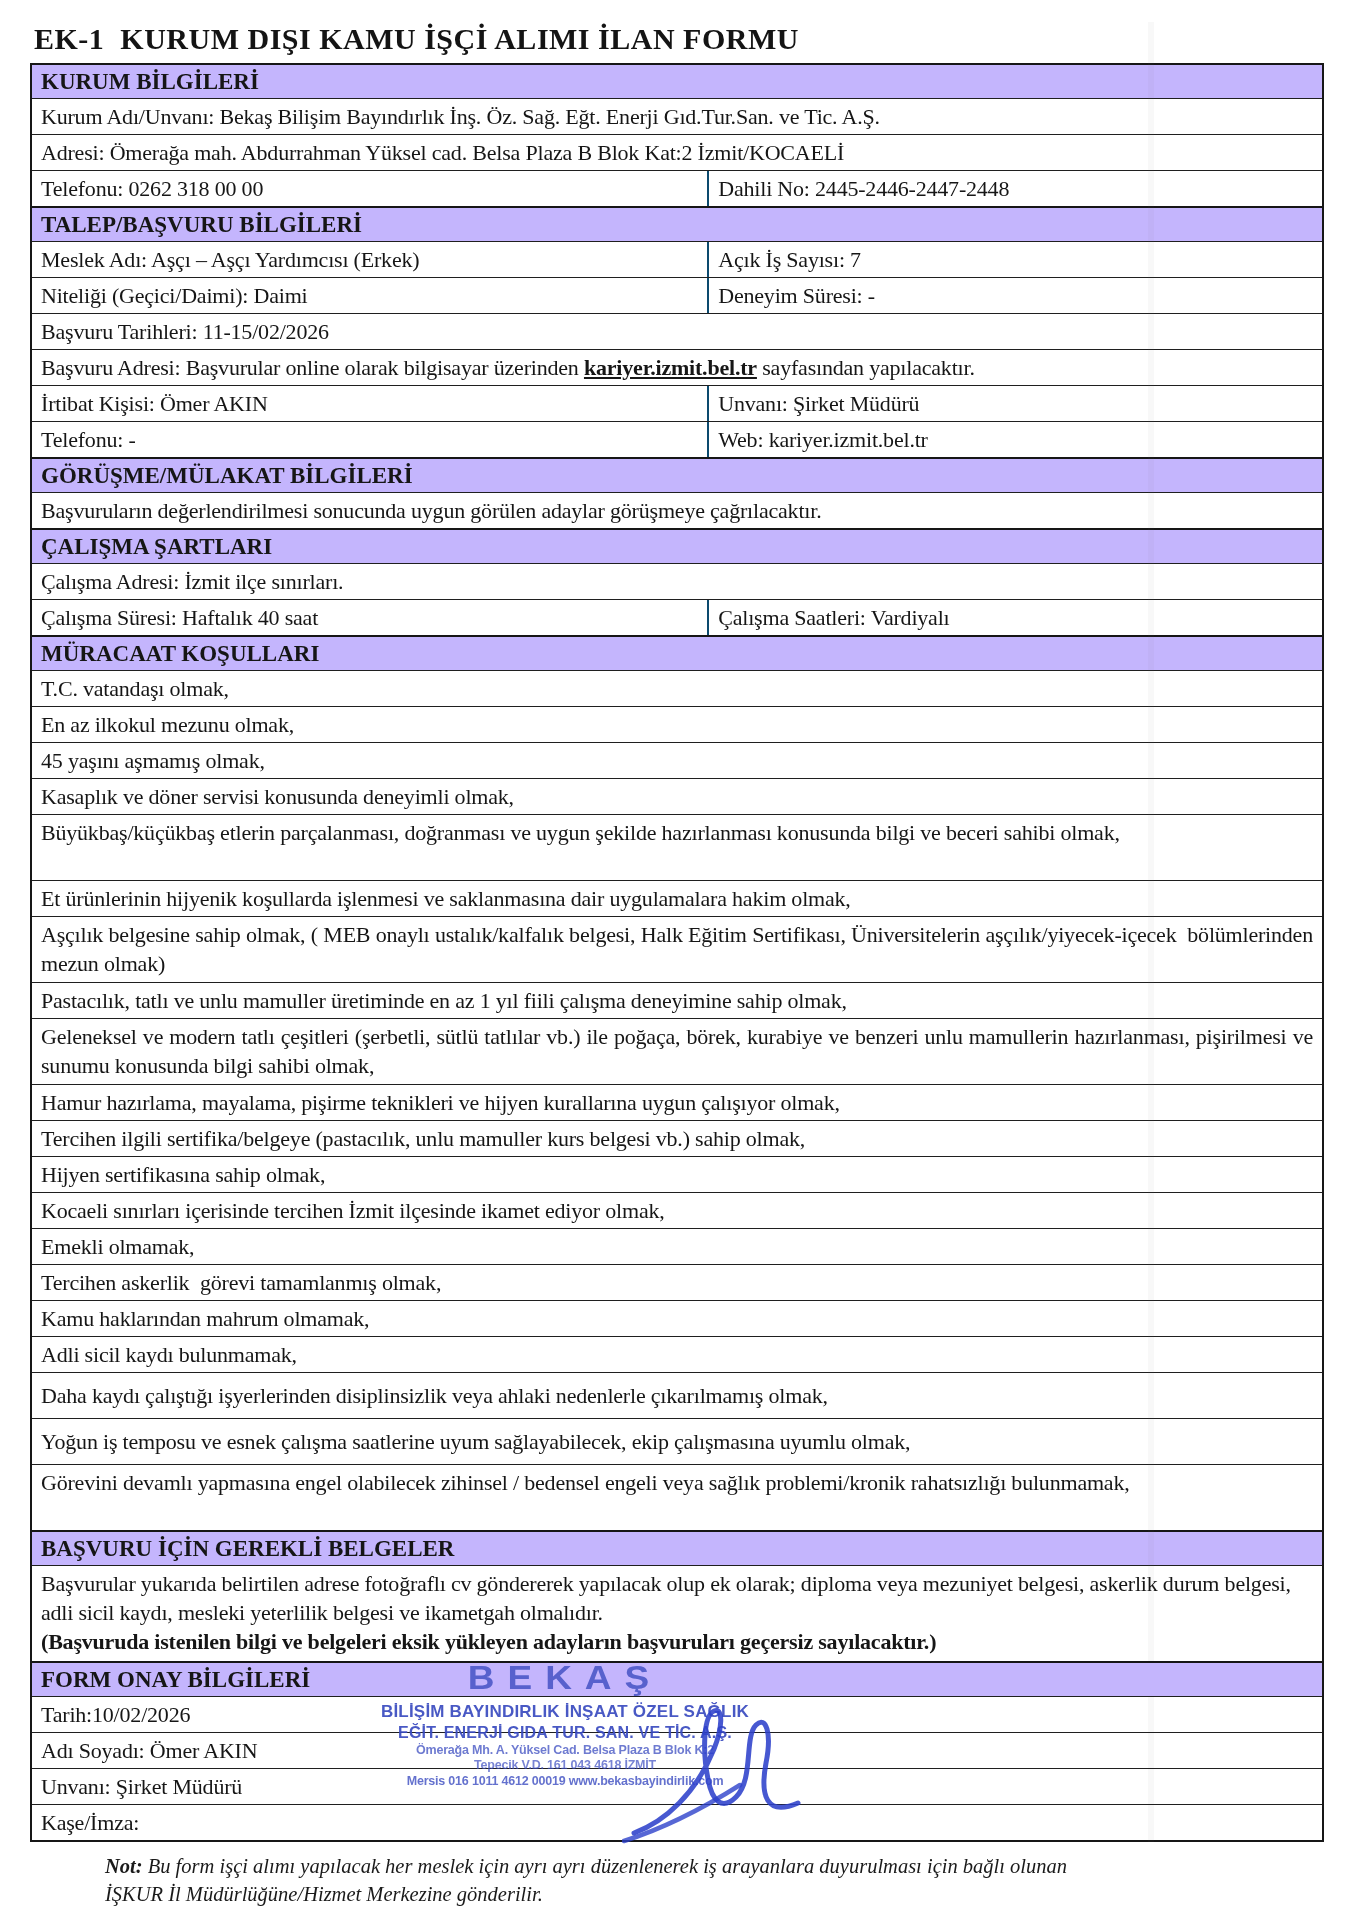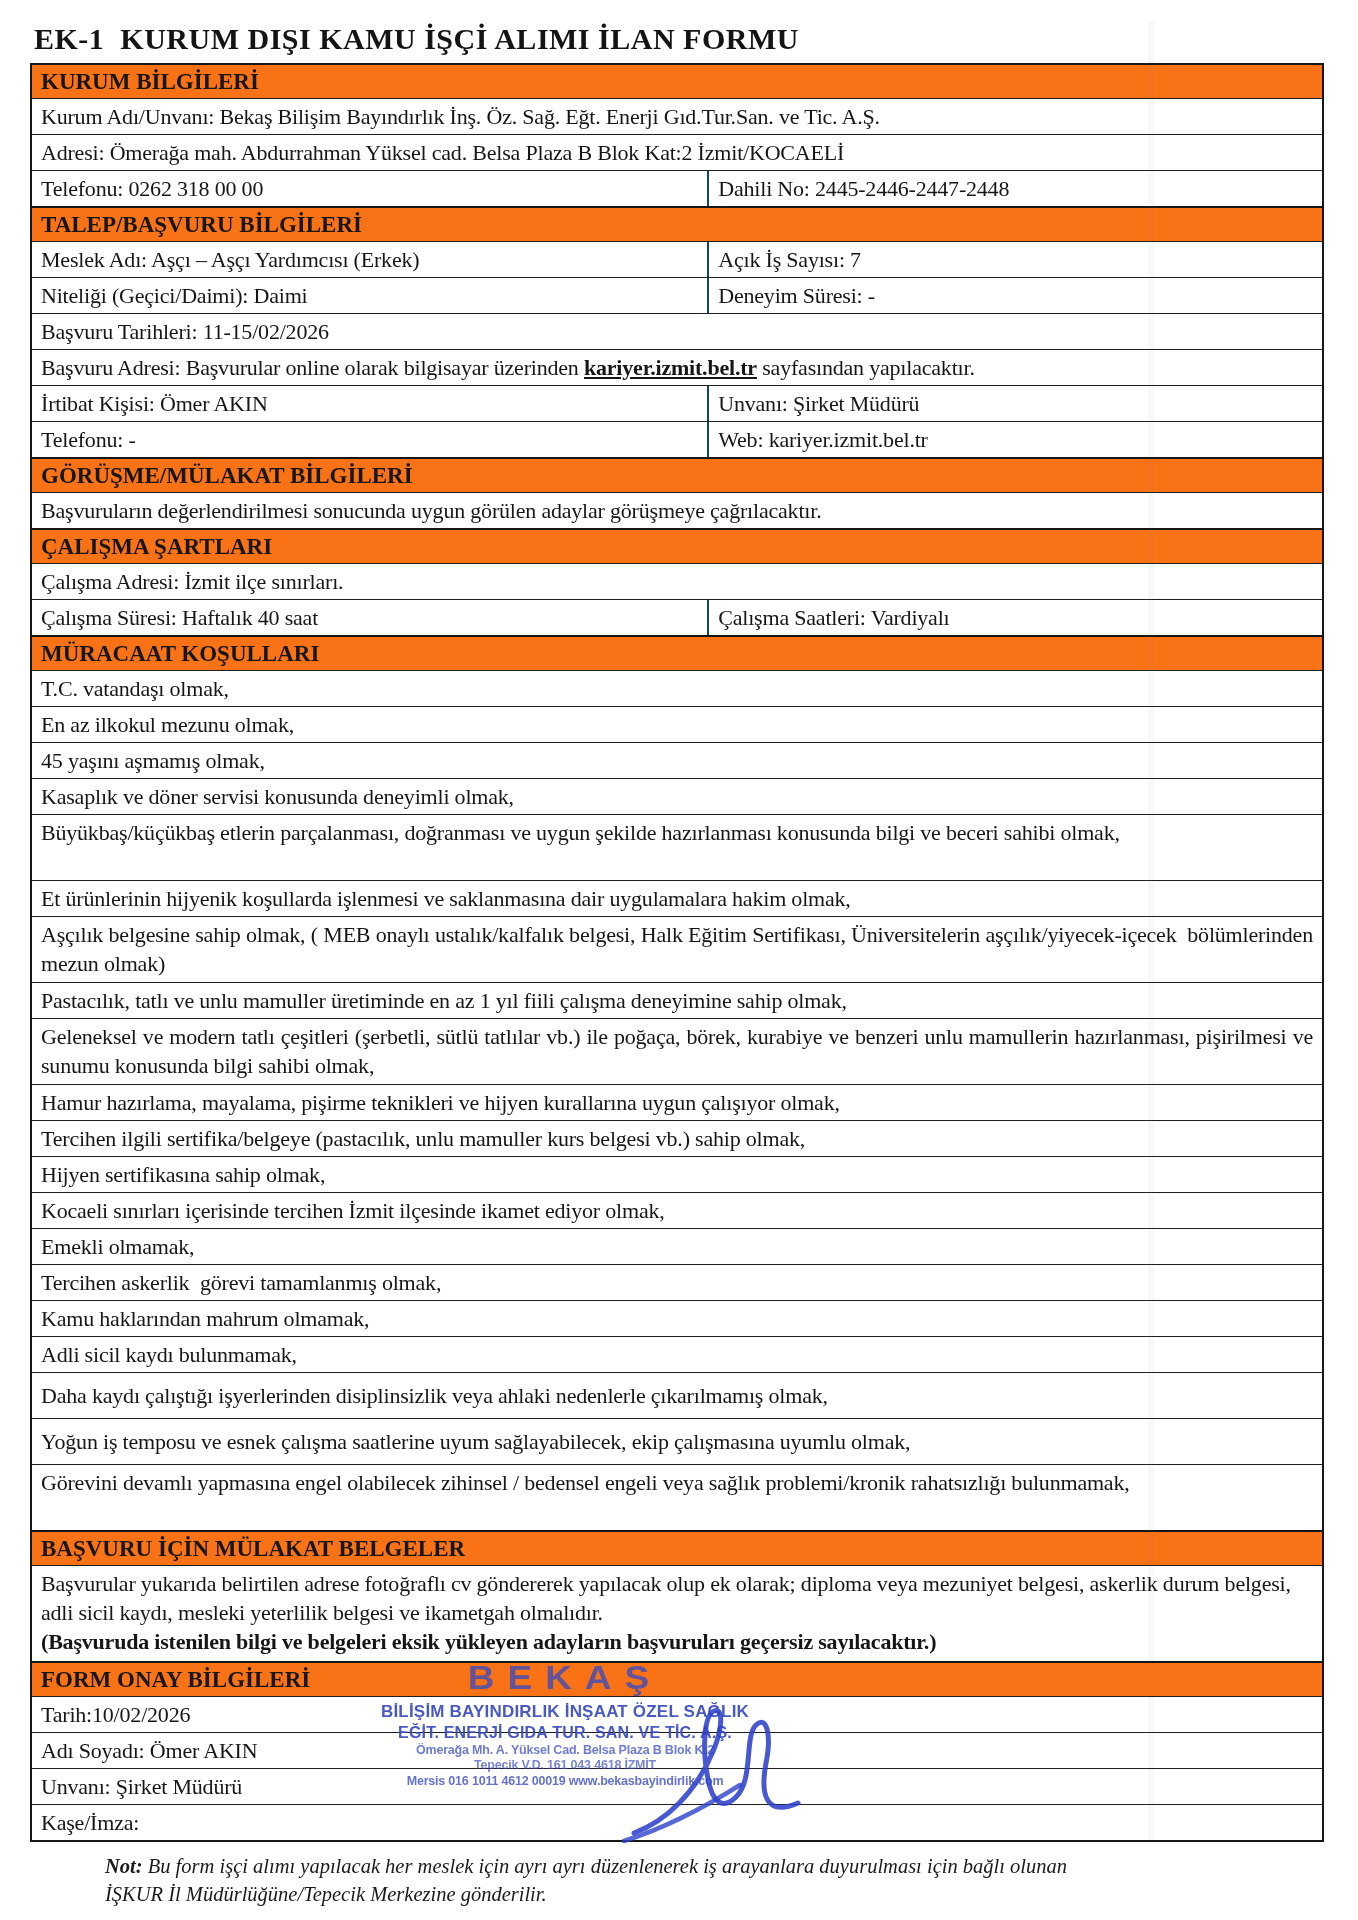--- a/index.html
+++ b/index.html
@@ -12,21 +12,21 @@
     background:rgba(120,120,120,0.05);pointer-events:none;}
   .title{
     margin:22px 34px 7px 34px;text-align:left;
     font-size:30px;font-weight:700;letter-spacing:.5px;color:#141414;
   }
   .tbl{
     margin:0 34px 0 30px;border:2px solid #171717;background:#fff;
     font-size:22px;letter-spacing:-.2px;
   }
   .sec{
-    background:#f97316;font-weight:700;font-size:23px;letter-spacing:0;
+    background:#c4b5fd;font-weight:700;font-size:23px;letter-spacing:0;
     padding:2px 9px;line-height:29px;min-height:29px;
     border-top:2px solid #161616;box-sizing:border-box;
   }
   .sec.first{border-top:none;}
   .row{
     border-top:1px solid #1f1f1f;padding:3px 9px;line-height:29px;
     min-height:36px;box-sizing:border-box;
   }
   .row.split{padding:0;display:flex;}
   .cl{width:52.5%;border-right:2px solid #0c4a6e;padding:3px 9px;box-sizing:border-box;}
@@ -119,21 +119,21 @@
     <div class="row">Hijyen sertifikasına sahip olmak,</div>
     <div class="row">Kocaeli sınırları içerisinde tercihen İzmit ilçesinde ikamet ediyor olmak,</div>
     <div class="row">Emekli olmamak,</div>
     <div class="row">Tercihen askerlik&nbsp; görevi tamamlanmış olmak,</div>
     <div class="row">Kamu haklarından mahrum olmamak,</div>
     <div class="row">Adli sicil kaydı bulunmamak,</div>
     <div class="row tall">Daha kaydı çalıştığı işyerlerinden disiplinsizlik veya ahlaki nedenlerle çıkarılmamış olmak,</div>
     <div class="row tall">Yoğun iş temposu ve esnek çalışma saatlerine uyum sağlayabilecek, ekip çalışmasına uyumlu olmak,</div>
     <div class="row two">Görevini devamlı yapmasına engel olabilecek zihinsel / bedensel engeli veya sağlık problemi/kronik rahatsızlığı bulunmamak,</div>
 
-    <div class="sec">BAŞVURU İÇİN MÜLAKAT BELGELER</div>
+    <div class="sec">BAŞVURU İÇİN GEREKLİ BELGELER</div>
     <div class="row belg">
       <span>Başvurular yukarıda belirtilen adrese fotoğraflı cv göndererek yapılacak olup ek olarak; diploma veya mezuniyet belgesi, askerlik durum belgesi, adli sicil kaydı, mesleki yeterlilik belgesi ve ikametgah olmalıdır.</span>
       <div class="boldline">(Başvuruda istenilen bilgi ve belgeleri eksik yükleyen adayların başvuruları geçersiz sayılacaktır.)</div>
     </div>
 
     <div class="onay-wrap">
       <div class="sec">FORM ONAY BİLGİLERİ</div>
       <div class="row">Tarih:10/02/2026</div>
       <div class="row">Adı Soyadı: Ömer AKIN</div>
       <div class="row">Unvanı: Şirket Müdürü</div>
@@ -148,14 +148,14 @@
         <div class="stamp-l5">Mersis 016 1011 4612 00019   www.bekasbayindirlik.com</div>
       </div>
 
       <svg class="sig" width="200" height="150" viewBox="0 0 200 150">
         <path d="M12,136 C44,124 74,96 92,52 C100,32 102,10 92,14 C82,18 80,52 86,82 C90,104 100,114 114,100 C132,82 122,40 134,28 C144,18 150,36 144,66 C138,98 144,120 176,106" fill="none" stroke="#2d41cb" stroke-width="5" stroke-linecap="round" opacity="0.88"></path>
         <path d="M2,144 C40,132 80,112 118,88" fill="none" stroke="#2d41cb" stroke-width="4.5" stroke-linecap="round" opacity="0.8"></path>
       </svg>
     </div>
   </div>
 
-  <div class="note"><b>Not:</b><span> Bu form işçi alımı yapılacak her meslek için ayrı ayrı düzenlenerek iş arayanlara duyurulması için bağlı olunan İŞKUR İl Müdürlüğüne/Tepecik Merkezine gönderilir.</span></div>
+  <div class="note"><b>Not:</b><span> Bu form işçi alımı yapılacak her meslek için ayrı ayrı düzenlenerek iş arayanlara duyurulması için bağlı olunan İŞKUR İl Müdürlüğüne/Hizmet Merkezine gönderilir.</span></div>
 </div>
 
 </body></html>

